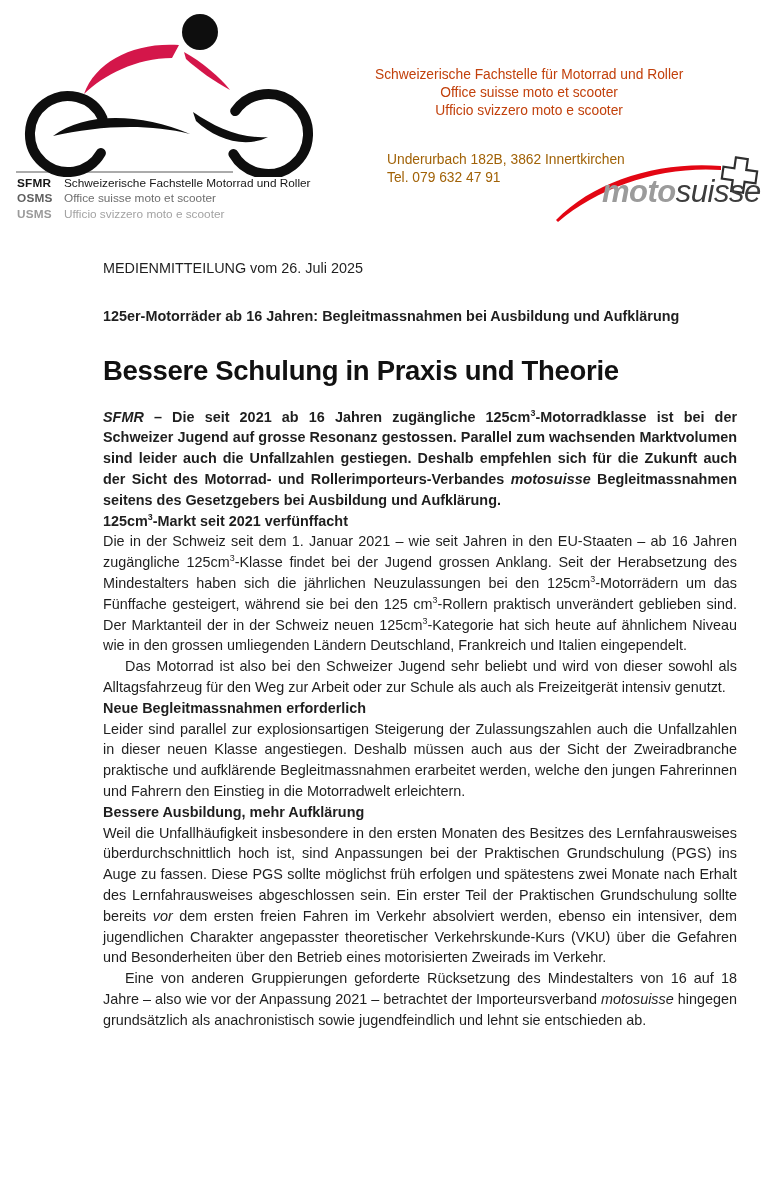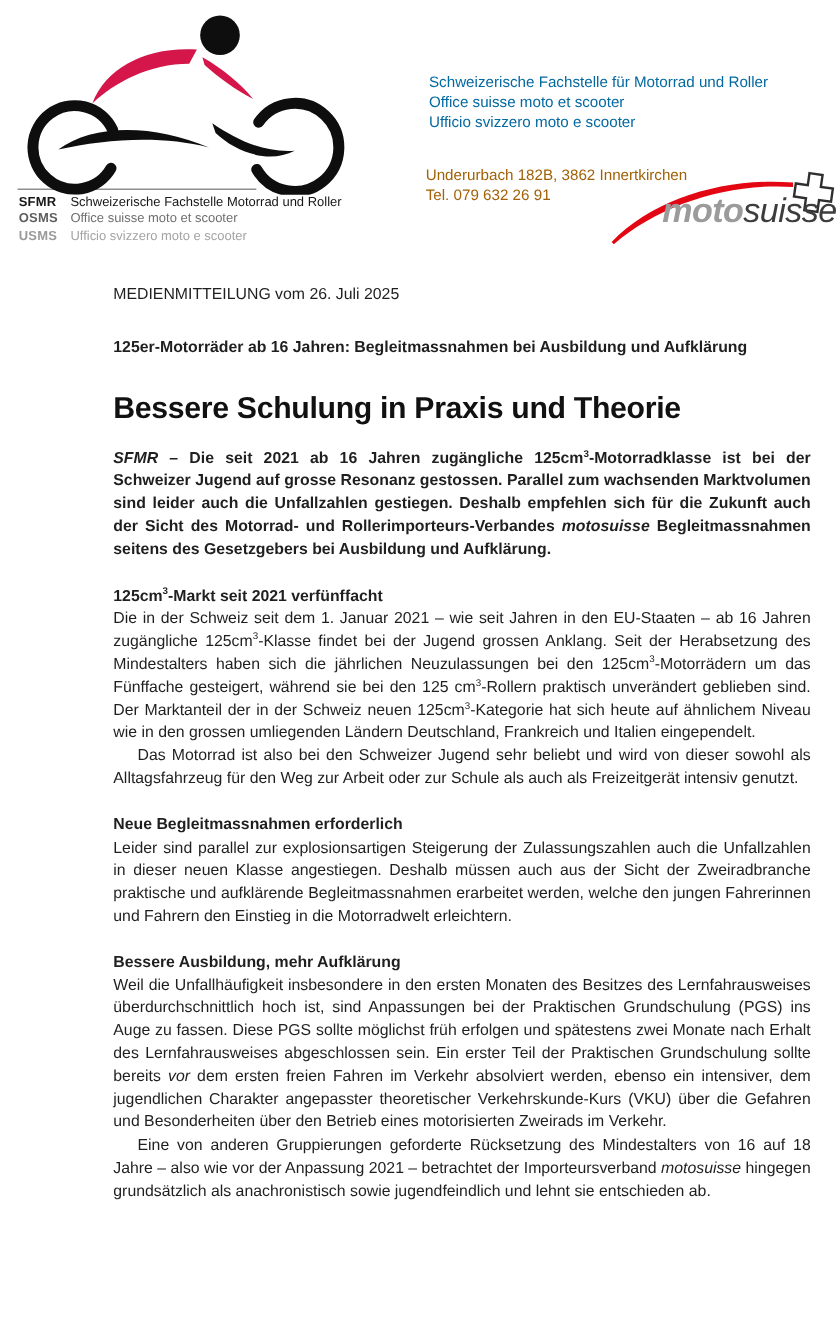--- a/index.html
+++ b/index.html
@@ -9,37 +9,37 @@
   }
   
   .bike-logo{position:absolute;left:15px;top:5px;width:300px;height:172px;}
   .acronyms{position:absolute;left:17px;top:176px;font-size:11.8px;line-height:15.4px;}
   .acr-row{display:flex;}
   .acr-code{width:47px;font-weight:bold;letter-spacing:.2px;}
   .acr-row.r1 .acr-code,.acr-row.r1 .acr-label{color:#161616;}
   .acr-row.r2 .acr-code{color:#5f5f5f;} .acr-row.r2 .acr-label{color:#6e6e6e;}
   .acr-row.r3 .acr-code{color:#9a9a9a;} .acr-row.r3 .acr-label{color:#a3a3a3;}
 
-  .org-red{position:absolute;left:390px;top:66px;font-size:13.8px;line-height:17.8px;color:#0369a1;}
+  .org-red{position:absolute;left:375px;top:66px;font-size:13.8px;line-height:17.8px;color:#c2410c;text-align:center;}
   .contact{position:absolute;left:387px;top:151px;font-size:13.8px;line-height:17.8px;color:#a16207;}
 
   .brand{position:absolute;left:540px;top:150px;width:223px;height:78px;}
   .brand svg{position:absolute;left:0;top:0;}
   .brand-text{position:absolute;left:28px;top:24px;font-size:31px;font-style:italic;white-space:nowrap;}
   .brand-text .moto{font-weight:bold;color:#9b9b9b;letter-spacing:-.5px;margin-left:34px;}
   .brand-text .suisse{font-weight:normal;color:#3d3d3d;letter-spacing:-.5px;}
 
   
   .column{position:absolute;left:103px;top:258px;width:634px;font-size:14.4px;line-height:20.8px;}
   .column p{margin:0;text-align:justify;}
   .kicker{font-weight:normal;}
   .subject{font-weight:bold;margin-top:27px !important;}
   .headline{font-size:27.5px;line-height:32px;font-weight:bold;margin:28px 0 0 0;letter-spacing:-.3px;color:#111;}
   .lead{font-weight:bold;margin-top:20px !important;}
-  .section{margin-top:21px;}
+  .section{}
   .sec-heading{font-weight:bold;margin:0;text-align:left !important;}
   .indent{text-indent:22px;}
   sup{font-size:.62em;line-height:0;vertical-align:super;}
 </style>
 </head>
 <body>
 
 <div class="page">
 
   <svg class="bike-logo" viewBox="0 0 300 170" aria-hidden="true">
@@ -77,21 +77,21 @@
   </div>
 
   <div class="org-red">
     <div>Schweizerische Fachstelle für Motorrad und Roller</div>
     <div>Office suisse moto et scooter</div>
     <div>Ufficio svizzero moto e scooter</div>
   </div>
 
   <div class="contact">
     <div>Underurbach 182B, 3862 Innertkirchen</div>
-    <div>Tel. 079 632 26 91</div>
+    <div>Tel. 079 632 47 91</div>
   </div>
 
   <div class="brand">
     <svg width="223" height="78" viewBox="0 0 223 78" aria-hidden="true">
 
       <path d="M 16 70 C 55 30 120 11 181 16 L 181 20 C 122 16 60 36 18 72 Z" fill="#e30613"></path>
 
       <g transform="translate(186,6) rotate(8)">
         <path d="M 10 0 L 22 0 L 22 11 L 33 11 L 33 23 L 22 23 L 22 34 L 10 34 L 10 23 L -1 23 L -1 11 L 10 11 Z" fill="#ffffff" stroke="#2f2f2f" stroke-width="2.2"></path>
       </g>

